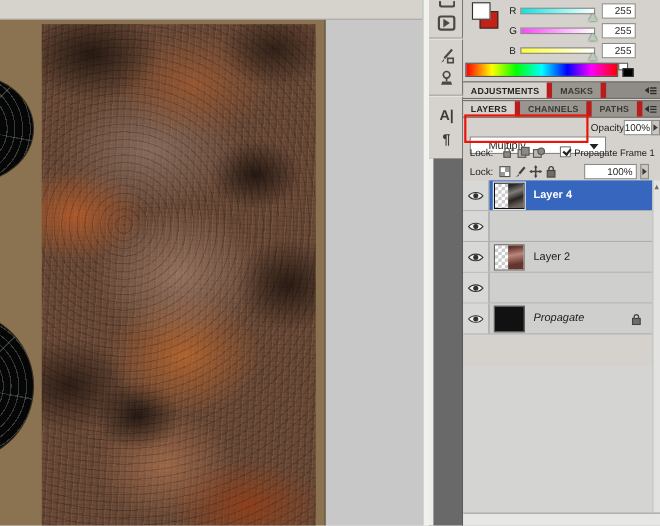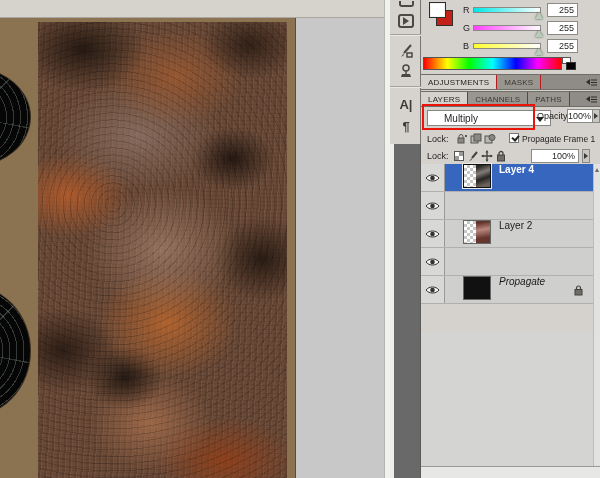--- a/index.html
+++ b/index.html
@@ -72,47 +72,47 @@
       border-left:4px solid transparent; border-right:4px solid transparent; border-bottom:7px solid #b9cdb9;
       filter:drop-shadow(0 0 1px #4a5a4a); }
   .chan-value { margin-left:6px; width:31px; height:14px; background:#fff; border:1px solid #8a8a86; font-size:9px; text-align:right; padding:1px 3px 0 0; }
   .ramp { position:absolute; left:2px; top:57px; width:139px; height:13px; border:1px solid #555;
       background:linear-gradient(to right,#ff0000,#ffff00 17%,#00ff00 33%,#00ffff 50%,#0000ff 67%,#ff00ff 83%,#ff0000); }
   .ramp-white { position:absolute; left:141px; top:57px; width:9px; height:7px; background:#fff; border:1px solid #555; }
   .ramp-black { position:absolute; left:145px; top:62px; width:10px; height:8px; background:#000; border:1px solid #333; }
 
   
   .tabbar { position:absolute; left:0; width:179px; height:16px; background:#8f8c87; border-top:1px solid #6f6d68; border-bottom:1px solid #6f6d68; display:flex; }
-  .tab { height:100%; display:flex; align-items:center; justify-content:center; font-size:8px; font-weight:normal; letter-spacing:.2px; color:#3a3935; border-right:1px solid #b91c1c; padding:0 7px; background:#99968f; }
+  .tab { height:100%; display:flex; align-items:center; justify-content:center; font-size:8px; font-weight:bold; letter-spacing:.2px; color:#3a3935; border-right:5px solid #b91c1c; padding:0 7px; background:#99968f; }
   .tab.active { background:#d5d2ce; color:#25241f; }
   .panel-menu { position:absolute; right:3px; top:4px; width:11px; height:9px; }
 
   
   .red-annotation { position:absolute; left:1px; top:104px; width:113px; height:26px; border:2px solid #ea1508; z-index:5; }
-  .blend-select { position:absolute; left:6px; top:110px; width:124px; height:16px; background:#fff; border:1px solid #858581; display:flex; align-items:center; font-size:10px; padding-left:16px; }
+  .blend-select { position:absolute; left:6px; top:124px; width:124px; height:16px; background:#fff; border:1px solid #858581; display:flex; align-items:center; font-size:10px; padding-left:16px; }
   .dd-arrow { position:absolute; right:6px; top:6px; width:0; height:0; border-left:4px solid transparent; border-right:4px solid transparent; border-top:5px solid #222; }
   .mini-label { position:absolute; font-size:9px; color:#222; }
   .val-box { position:absolute; height:14px; background:#fff; border:1px solid #8a8a86; font-size:9px; text-align:right; padding:1px 3px 0 0; }
   .flick-btn { position:absolute; height:14px; width:8px; background:#cac7c2; border:1px solid #8a8a86; }
   .flick-btn::after { content:""; position:absolute; left:1px; top:3px; width:0; height:0;
       border-top:3px solid transparent; border-bottom:3px solid transparent; border-left:4px solid #3a3a38; }
 
   
   .mini-icon { position:absolute; width:13px; height:13px; display:flex; align-items:center; justify-content:center; }
   .checkbox { position:absolute; width:10px; height:10px; background:#fff; border:1px solid #777; }
   .checkbox::after { content:""; position:absolute; left:2px; top:1px; width:5px; height:3px;
       border-left:2px solid #222; border-bottom:2px solid #222; transform:rotate(-50deg); }
   .checker-sq { width:10px; height:10px; border:1px solid #555;
       background:conic-gradient(#9a9a96 25%, #fff 0 50%, #9a9a96 0 75%, #fff 0); }
 
   
   .layers-list { position:absolute; left:0; top:164px; width:172px; }
   .layer-row { position:relative; height:28px; border-bottom:1px solid #b0b0ae; background:#cfcfcd; display:flex; }
   .eye-cell { width:24px; border-right:1px solid #9a9a98; background:#d8d8d6; display:flex; align-items:center; justify-content:center; }
-  .row-content { flex:1; display:flex; align-items:flex-start; padding-left:18px; }
+  .row-content { flex:1; display:flex; align-items:center; padding-left:4px; }
   .layer-row.selected .row-content { background:#3766bf; }
   .thumb { width:28px; height:24px; border:1px solid #666; position:relative; overflow:hidden; flex:none; }
   .layer-row.selected .thumb { border-color:#111; outline:1px solid #e8e8e8; }
   .layer-name { margin-left:8px; font-size:10px; color:#1b1b1a; white-space:nowrap; }
   .layer-row.selected .layer-name { color:#fff; font-weight:bold; }
   .name-italic { font-style:italic; }
   .checker-thumb { background-color:#fff;
       background-image:
         linear-gradient(45deg,#c6c6c6 25%,transparent 25% 75%,#c6c6c6 75%),
         linear-gradient(45deg,#c6c6c6 25%,transparent 25% 75%,#c6c6c6 75%);

